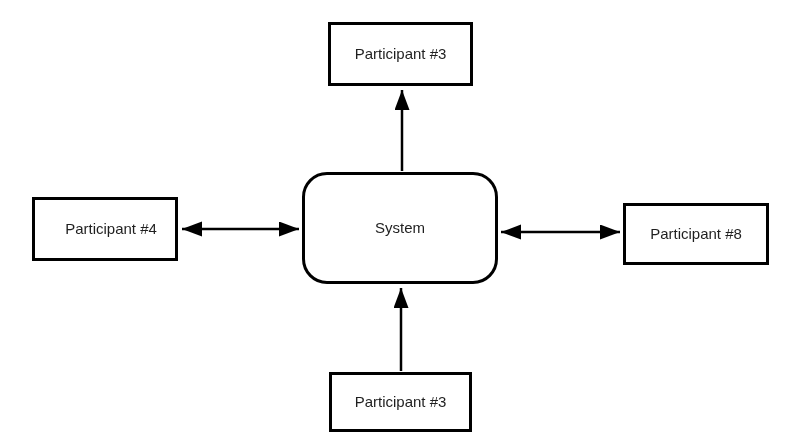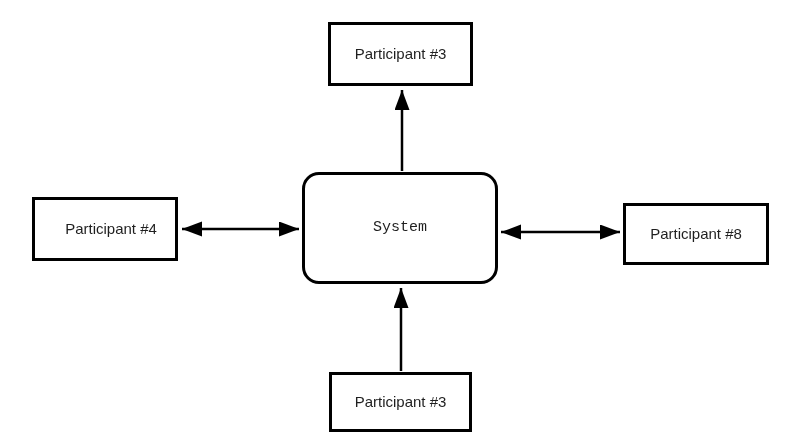--- a/index.html
+++ b/index.html
@@ -29,21 +29,21 @@
     border: 3px solid #000000;
     display: flex;
     align-items: center;
     justify-content: center;
     color: #1f1f1f;
     font-size: 15px;
     line-height: 1.2;
     text-align: center;
   }
   .node.rect { border-radius: 0; }
-  .node.rounded { border-radius: 17px; font-family: Liberation Mono, monospace; }
+  .node.rounded { border-radius: 25px; }
 
   .node-participant-1 { left: 328px; top: 22px;  width: 145px; height: 64px; }
   .node-participant-2 { left: 623px; top: 203px; width: 146px; height: 62px; }
   .node-participant-3 { left: 329px; top: 372px; width: 143px; height: 60px; align-items: center; }
   .node-participant-4 { left: 32px;  top: 197px; width: 146px; height: 64px; padding-left: 12px; }
   .node-system        { left: 302px; top: 172px; width: 196px; height: 112px; }
 </style>
 </head>
 <body>
 

